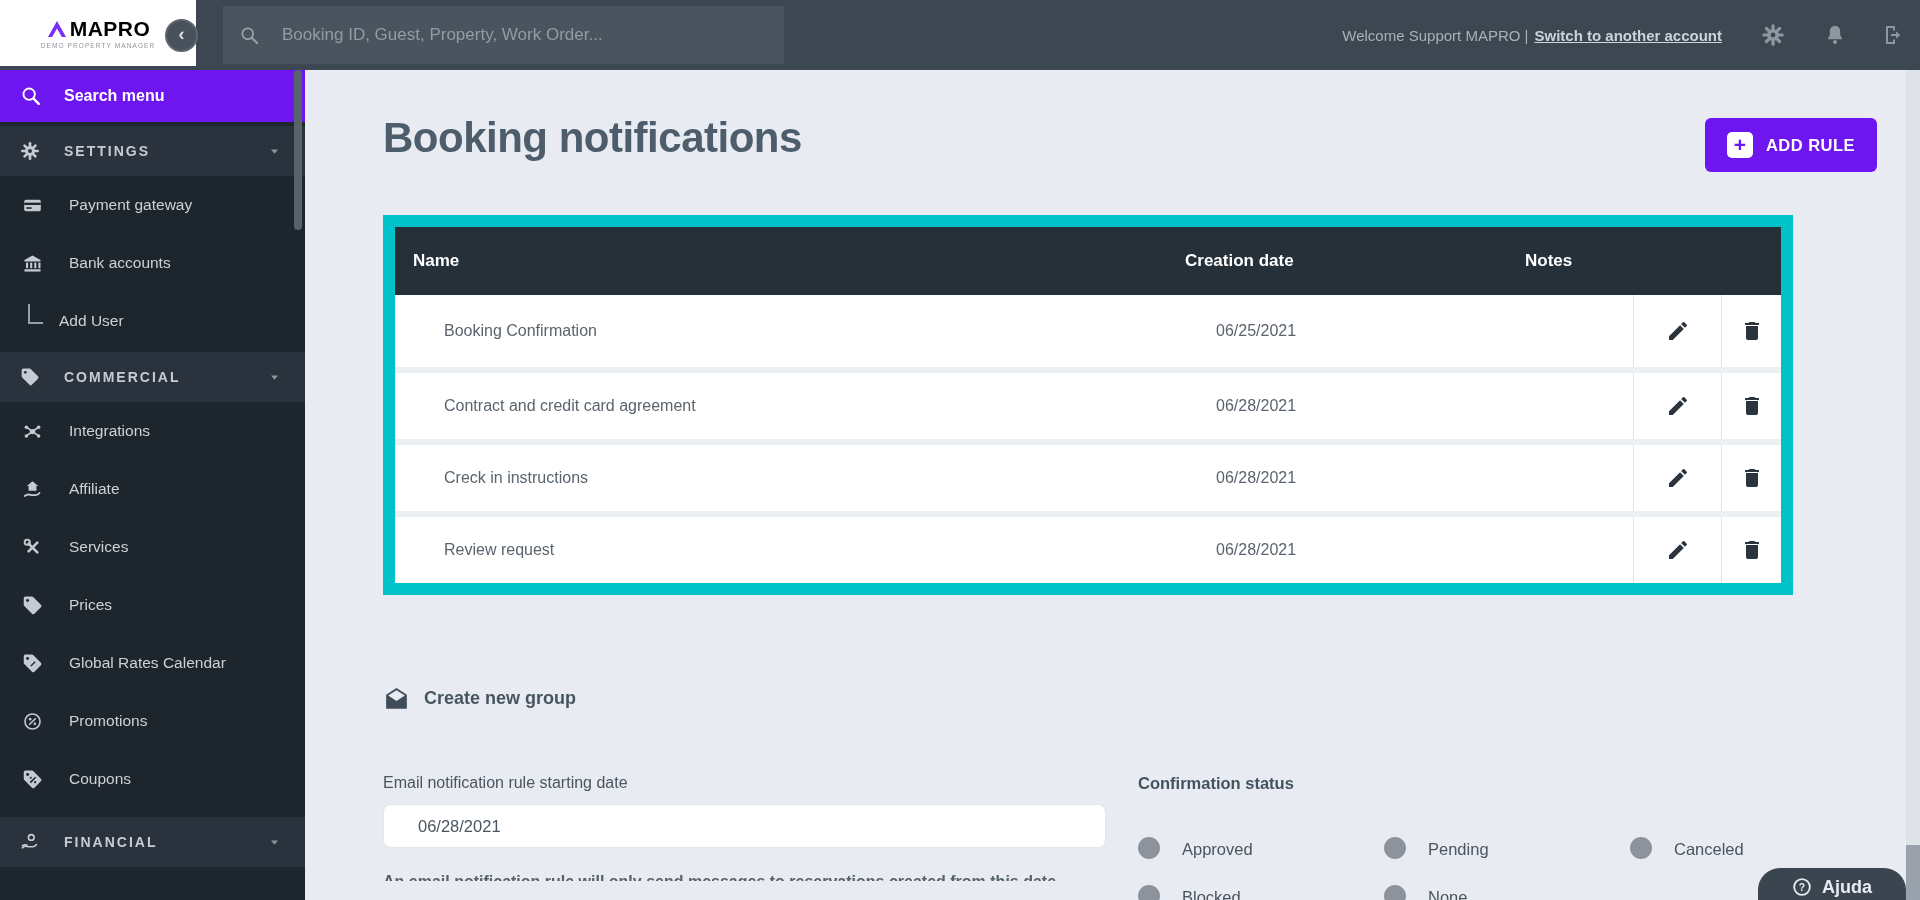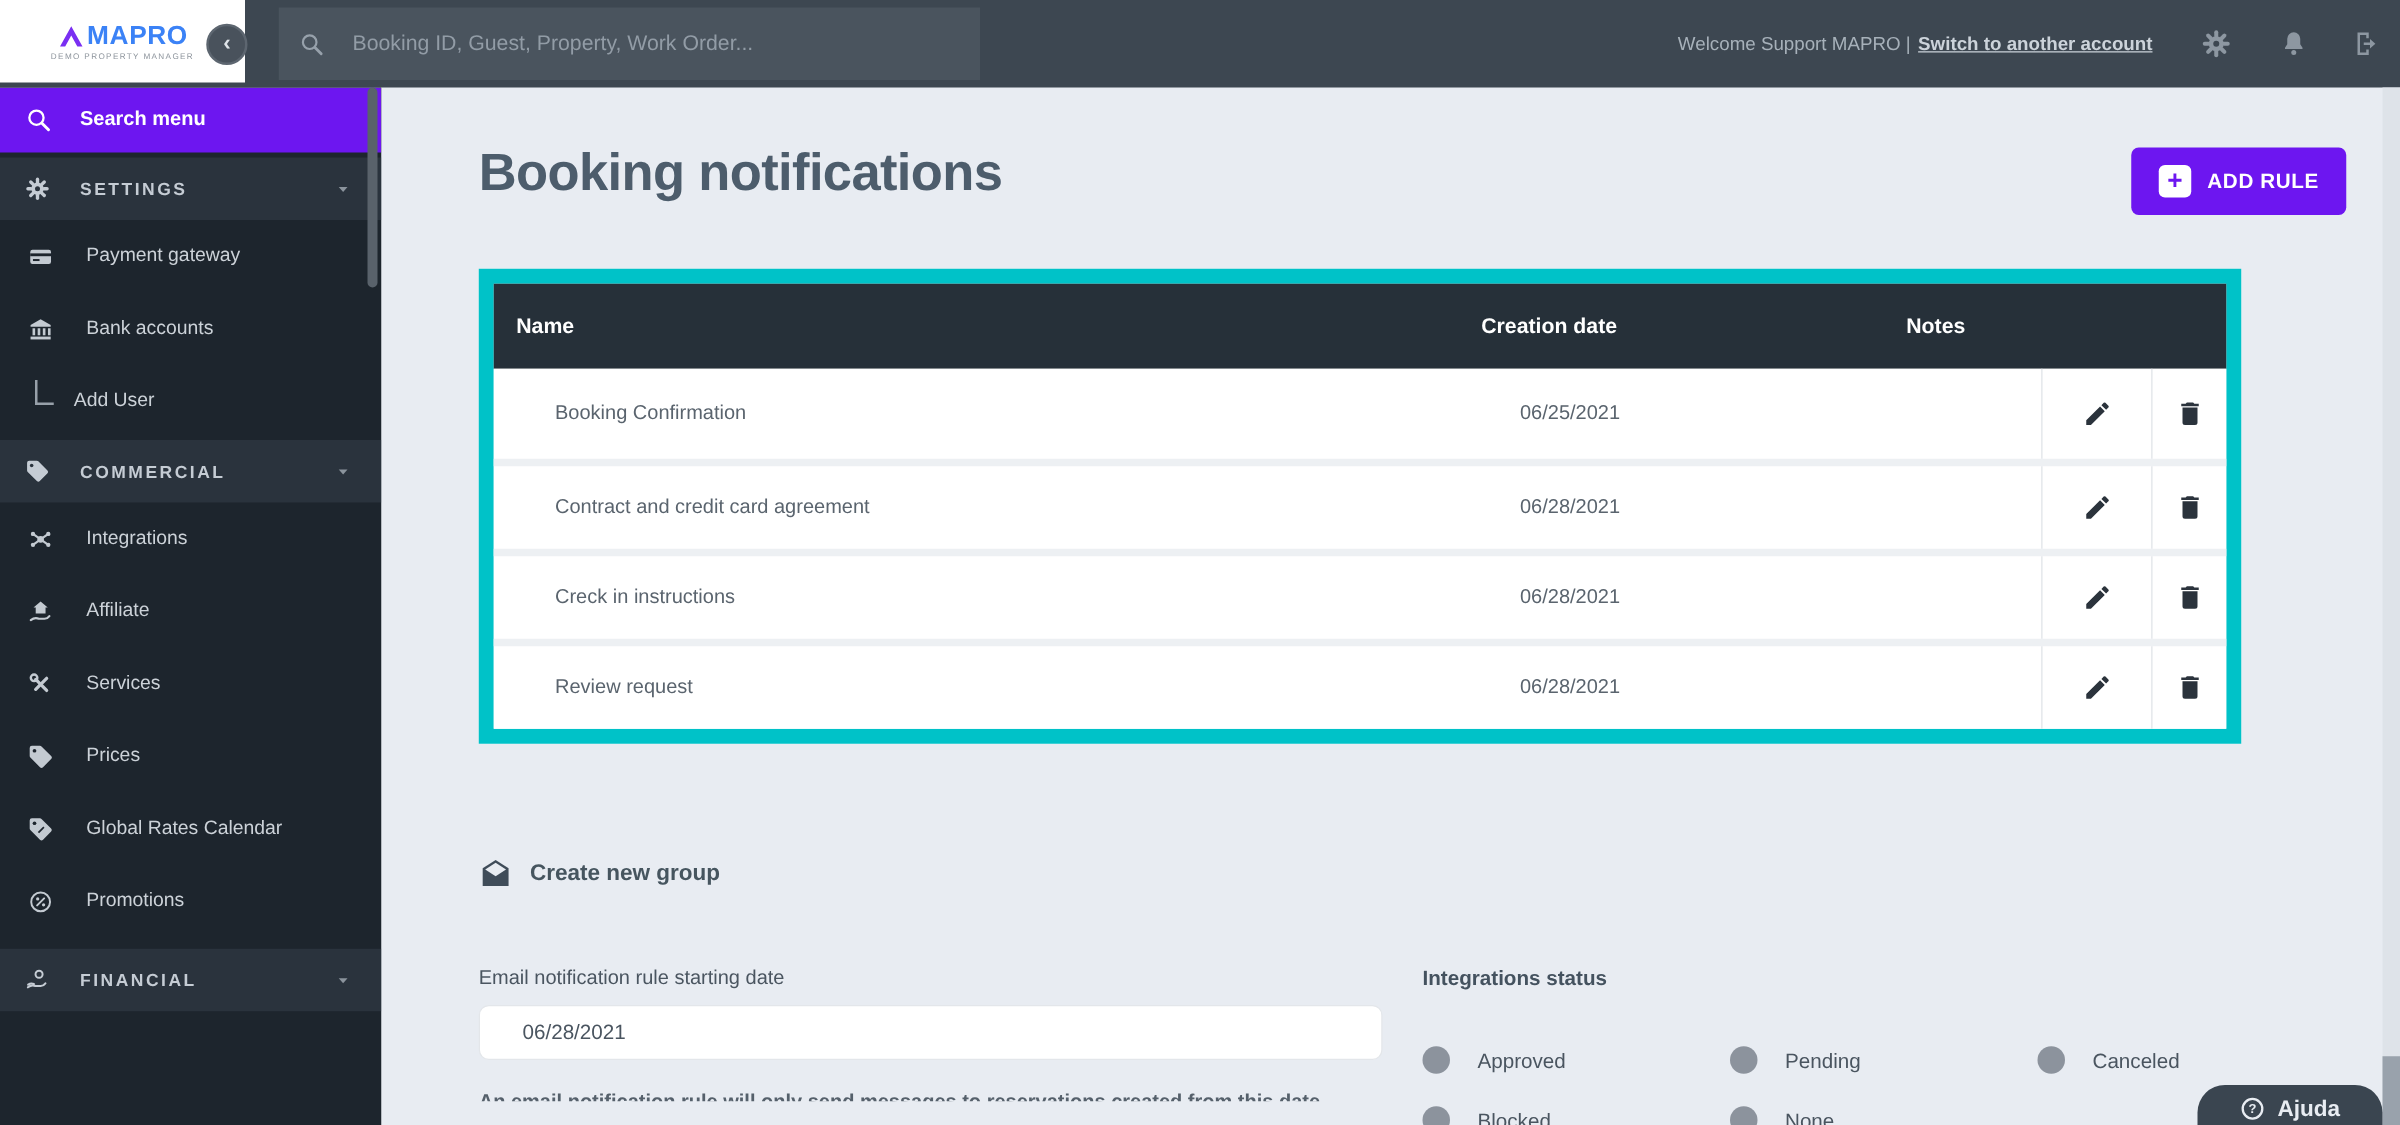--- a/index.html
+++ b/index.html
@@ -5,21 +5,21 @@
   * { margin:0; padding:0; box-sizing:border-box; }
   html,body { width:1920px; height:900px; overflow:hidden;
     font-family:"Liberation Sans", sans-serif; background:#e8ecf2; position:relative; }
 
   
   .topbar { position:absolute; left:0; top:0; width:1920px; height:70px; background:#3d4751; z-index:20; }
   .logo-panel { position:absolute; left:0; top:0; width:196px; height:66px; background:#ffffff;
     display:flex; flex-direction:column; align-items:center; justify-content:center; }
   .brand-row { display:flex; align-items:center; gap:2px; }
   .brand-chevron { width:22px; height:18px; }
-  .brand-name { font-size:21px; font-weight:800; color:#3b82f6; letter-spacing:.5px; }
+  .brand-name { font-size:21px; font-weight:800; color:#000000; letter-spacing:.5px; }
   .brand-tagline { font-size:6.5px; color:#8d949c; letter-spacing:1.1px; margin-top:1px; }
   .collapse-btn { position:absolute; left:165px; top:19px; width:33px; height:33px; border-radius:50%;
     background:#49525c; border:2px solid #5d6670; color:#dfe4e9; display:flex; align-items:center; justify-content:center;
     font-size:18px; font-weight:700; padding-bottom:2px; cursor:pointer; }
   .topbar-search { position:absolute; left:223px; top:6px; width:561px; height:58px; background:#4a545e;
     display:flex; align-items:center; padding-left:16px; }
   .topbar-search svg { width:21px; height:21px; color:#97a1ab; flex:0 0 auto; }
   .topbar-search .ph { margin-left:22px; font-size:17px; color:#929ca6; }
   .topbar-right { position:absolute; right:0; top:0; height:70px; display:flex; align-items:center; padding-right:15px; }
   .welcome { font-size:15px; color:#a7b1ba; }
@@ -269,20 +269,30 @@
   <div class="nav-item">
     <svg viewBox="0 0 24 24">
       <circle cx="12" cy="12" r="8.6" fill="none" stroke="currentColor" stroke-width="1.8"></circle>
       <line x1="8.8" y1="15.2" x2="15.2" y2="8.8" stroke="currentColor" stroke-width="1.8" stroke-linecap="round"></line>
       <circle cx="9.3" cy="9.3" r="1.5" fill="currentColor"></circle>
         <circle cx="14.7" cy="14.7" r="1.5" fill="currentColor"></circle>
     </svg>
     <span>Promotions</span>
   </div>
 
+  <div class="nav-item">
+    <svg viewBox="0 0 24 24">
+      <path d="M21.6 11.2l-8.8-8.8c-.4-.4-.9-.6-1.4-.6H4a2 2 0 00-2 2v7.4c0 .5.2 1 .6 1.4l8.8 8.8a2 2 0 002.8 0l7.4-7.4a2 2 0 000-2.8z" fill="currentColor"></path>
+      <circle cx="6.4" cy="6.4" r="1.7" fill="#1d252d"></circle>
+      <line x1="9.4" y1="15.6" x2="15.6" y2="9.4" stroke="#1d252d" stroke-width="1.7"></line>
+      <circle cx="10" cy="10" r="1.2" fill="#1d252d"></circle>
+        <circle cx="15" cy="15" r="1.2" fill="#1d252d"></circle>
+    </svg>
+    <span>Coupons</span>
+  </div>
 
   <div class="nav-section mt9">
     <svg class="sec-ic" viewBox="0 0 24 24">
       <circle cx="13.5" cy="6.5" r="3.4" fill="none" stroke="currentColor" stroke-width="1.9"></circle>
       <path d="M2.8 19c2.4-2 4.6-2.4 7.2-1.3h5.1c1.7 0 3.3-.9 4.5-2.5" fill="none" stroke="currentColor" stroke-width="2" stroke-linecap="round"></path>
       <path d="M3 16.5c1.8-1.2 3.6-1.4 5.5-.6" fill="none" stroke="currentColor" stroke-width="2" stroke-linecap="round"></path>
     </svg>
     <span>FINANCIAL</span>
     <svg class="chev" viewBox="0 0 24 24">
         <path d="M5.5 8.5h13L12 16z" fill="currentColor"></path>
@@ -386,21 +396,21 @@
 
   <div class="form-row">
     <div class="col-left">
       <div class="field-label">Email notification rule starting date</div>
       <input class="date-input" type="text" value="06/28/2021" style="">
       <div class="helper-clip">
         <span>An email notification rule will only send messages to reservations created from this date forward and not to</span>
       </div>
     </div>
     <div class="col-right">
-      <div class="res-label">Integrations status</div>
+      <div class="res-label">Confirmation status</div>
       <div class="radio-grid">
         <div class="radio-opt">
           <span class="radio-dot"></span>
           <span class="rlbl">Approved</span>
         </div>
         <div class="radio-opt">
           <span class="radio-dot"></span>
           <span class="rlbl">Pending</span>
         </div>
         <div class="radio-opt">

